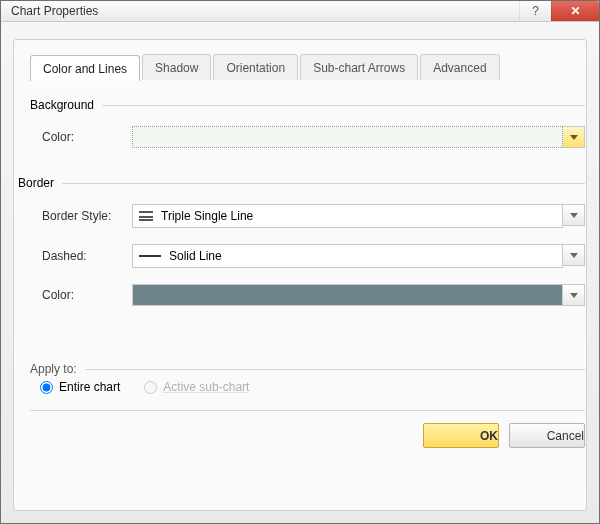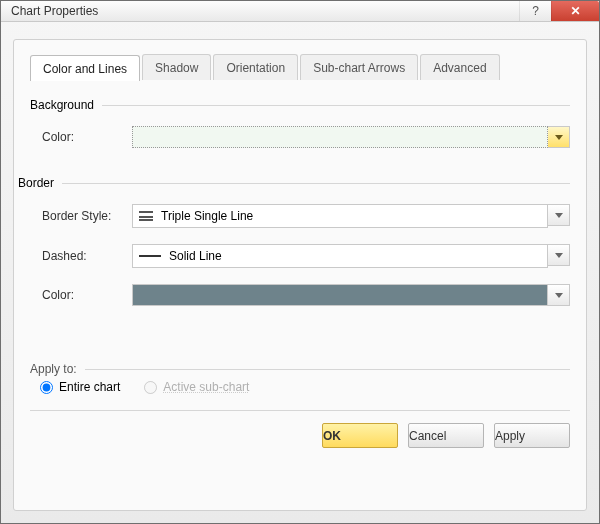--- a/index.html
+++ b/index.html
@@ -26,21 +26,21 @@
 }
 .tb-help { width: 32px; }
 .tb-close {
   width: 48px;
   background: linear-gradient(#e56a5e,#c94030);
   color: #fff; font-size: 14px; font-weight: bold;
   border-radius: 0 2px 0 0;
 }
 .content { position: absolute; left: 12px; right: 12px; top: 38px; bottom: 12px;
   background: #fafafa; border: 1px solid #d0d0d0; border-radius: 3px;
-  padding: 14px 16px 10px 16px;
+  padding: 14px 1px 10px 16px;
 }
 .tabs { display: flex; gap: 0; margin-bottom: 10px; }
 .tab {
   padding: 6px 12px 5px; border: 1px solid #cfcfcf; border-bottom: none;
   background: #f0f0f0; color: #555; cursor: default;
   border-radius: 3px 3px 0 0; margin-right: 2px;
 }
 .tab.active { background: #fff; color: #222; border-color:#bdbdbd; position: relative; top:1px; }
 .upper { display: flex; gap: 20px; }
 .leftcol { flex: 1; }
@@ -66,21 +66,21 @@
 .apply-head { color:#555; display:flex; align-items:center; margin-bottom:4px;}
 .apply-head .gh-line{ flex:1;height:1px;background:#d6d6d6;margin-left:8px;}
 .radios { display:flex; align-items:center; gap:24px; margin-left: 10px;}
 .radio { display:flex; align-items:center; gap:6px;}
 .radio input { margin:0; }
 .radio.disabled { color:#b0b0b0; }
 .radio.disabled .rlab { text-decoration: underline dotted #ccc; }
 .bottom-sep { height:1px; background:#d6d6d6; margin:16px 0 12px; }
 .buttons { display:flex; justify-content:flex-end; gap:10px; }
 .btn { min-width:76px; height:25px; border:1px solid #b5b5b5; background:linear-gradient(#fdfdfd,#e4e4e4);
-  border-radius:2px; display:flex; align-items:center; justify-content:flex-start; color:#333;}
+  border-radius:2px; display:flex; align-items:center; justify-content:flex-end; color:#333;}
 .btn.primary { background:linear-gradient(#fff2a6,#ffdb5e); font-weight:bold; border-color:#caa63a; }
 .tls-icon { display:inline-block; width:14px;height:10px;border-top:2px solid #555;border-bottom:2px solid #555; position:relative;}
 .tls-icon:after{content:"";position:absolute;left:0;right:0;top:3px;height:2px;background:#555;}
 .solid-line { display:inline-block; width:22px; height:2px; background:#333;}
 </style>
 </head>
 <body>
 
 <div class="window">
   <div class="titlebar">
@@ -188,19 +188,16 @@
 
     <div class="bottom-sep"></div>
 
     <div class="buttons">
       <div class="btn primary">
           <span>OK</span>
         </div>
       <div class="btn">
           <span>Cancel</span>
         </div>
-      <div class="btn">
-          <span>Apply</span>
-        </div>
     </div>
 
   </div>
 </div>
 
 </body></html>

